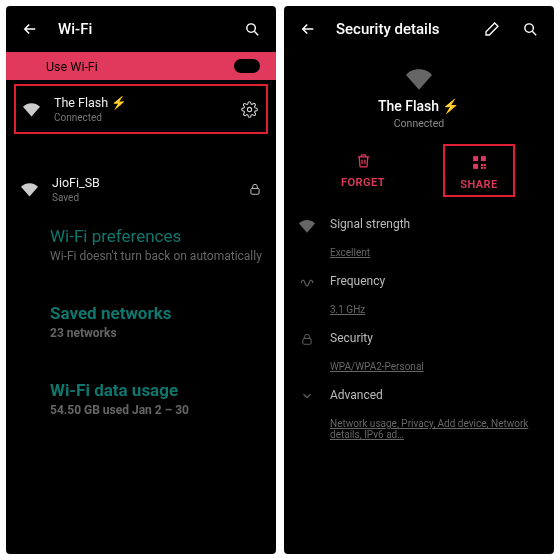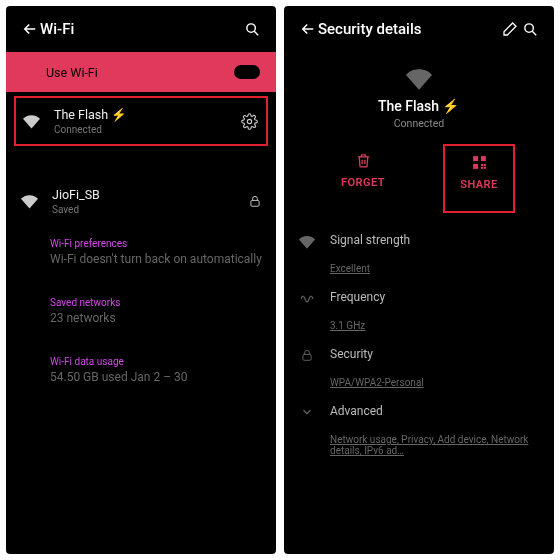--- a/index.html
+++ b/index.html
@@ -21,29 +21,30 @@
     overflow: hidden;
     position: relative;
     flex-shrink: 0;
     font-size: 12px;
   }
   .header {
     display: flex;
     align-items: center;
     height: 46px;
     padding: 0 14px;
+    gap: 18px;
   }
   .header .spacer { flex: 1; }
   .title { font-size: 15px; font-weight: 500; color: #fff; }
   .icon-btn { width:20px; height:20px; display:flex; align-items:center; justify-content:center; color:#fff; }
 
   
   .toggle-bar {
     background: #e0395c;
-    height: 40px;
+    height: 28px;
     display: flex;
     align-items: center;
     padding: 0 16px 0 40px;
     color:#000;
     font-size:12.5px;
   }
   .toggle-bar .spacer { flex:1; }
   .switch {
     width: 26px; height:14px; border-radius:7px; background:#000; position:relative;
   }
@@ -63,39 +64,39 @@
   .row .leading { width:18px; display:flex; justify-content:center; color:#ccc; }
   .row .body { flex:1; display:flex; flex-direction:column; gap:2px; }
   .row .label { font-size:12.5px; color:#eee; }
   .row .sub { font-size:10px; color:#777; }
   .row .trailing { color:#ccc; }
 
   .wifi-red { color:#e0395c; }
   .red-box { border:2px solid #e01f30; }
 
   .section { padding: 8px 14px 8px 44px; }
-  .section .label { font-size:10px; color:#d946ef; margin-bottom:3px; }
+  .section .label { font-size:17px; color:#0f766e; margin-bottom:3px; }
   .section .sub { font-size:12px; color:#666; }
-  .section + .section { margin-top:15px; }
+  .section + .section { margin-top:24px;font-weight:bold; }
 
   
   .net-hero { text-align:center; padding: 14px 0 6px; }
   .net-hero .big-wifi { color:#666; display:flex; justify-content:center; margin-bottom:6px; }
   .net-name { font-size:14px; color:#fff; font-weight:500; }
   .net-status { font-size:10.5px; color:#888; margin-top:3px; }
 
   .actions {
     display:flex; justify-content:center; gap:48px; margin:14px 0 16px;
   }
   .action {
     width:72px; display:flex; flex-direction:column; align-items:center; gap:6px;
     color:#e0395c; font-size:11px; letter-spacing:0.5px; font-weight:600;
   }
   .action .ic { width:20px; height:20px; display:flex; align-items:center; justify-content:center; }
-  .share-hl { border:2px solid #e01f30; padding:6px 4px 20px; margin:-6px -4px -4px;text-align:center; }
+  .share-hl { border:2px solid #e01f30; padding:6px 4px 4px; margin:-6px -4px -4px;text-align:center; }
 
   .detail { display:flex; align-items:flex-start; gap:14px; padding:8px 14px; }
   .detail .ic { width:18px; display:flex; justify-content:center; color:#666; margin-top:1px; }
   .detail .body { display:flex; flex-direction:column; gap:16px; flex:1; }
   .detail .label { font-size:12px; color:#bbb; }
   .detail .sub { font-size:10px; color:#666;text-decoration:underline; }
 
   svg { display:block; }
 </style>
 </head>

